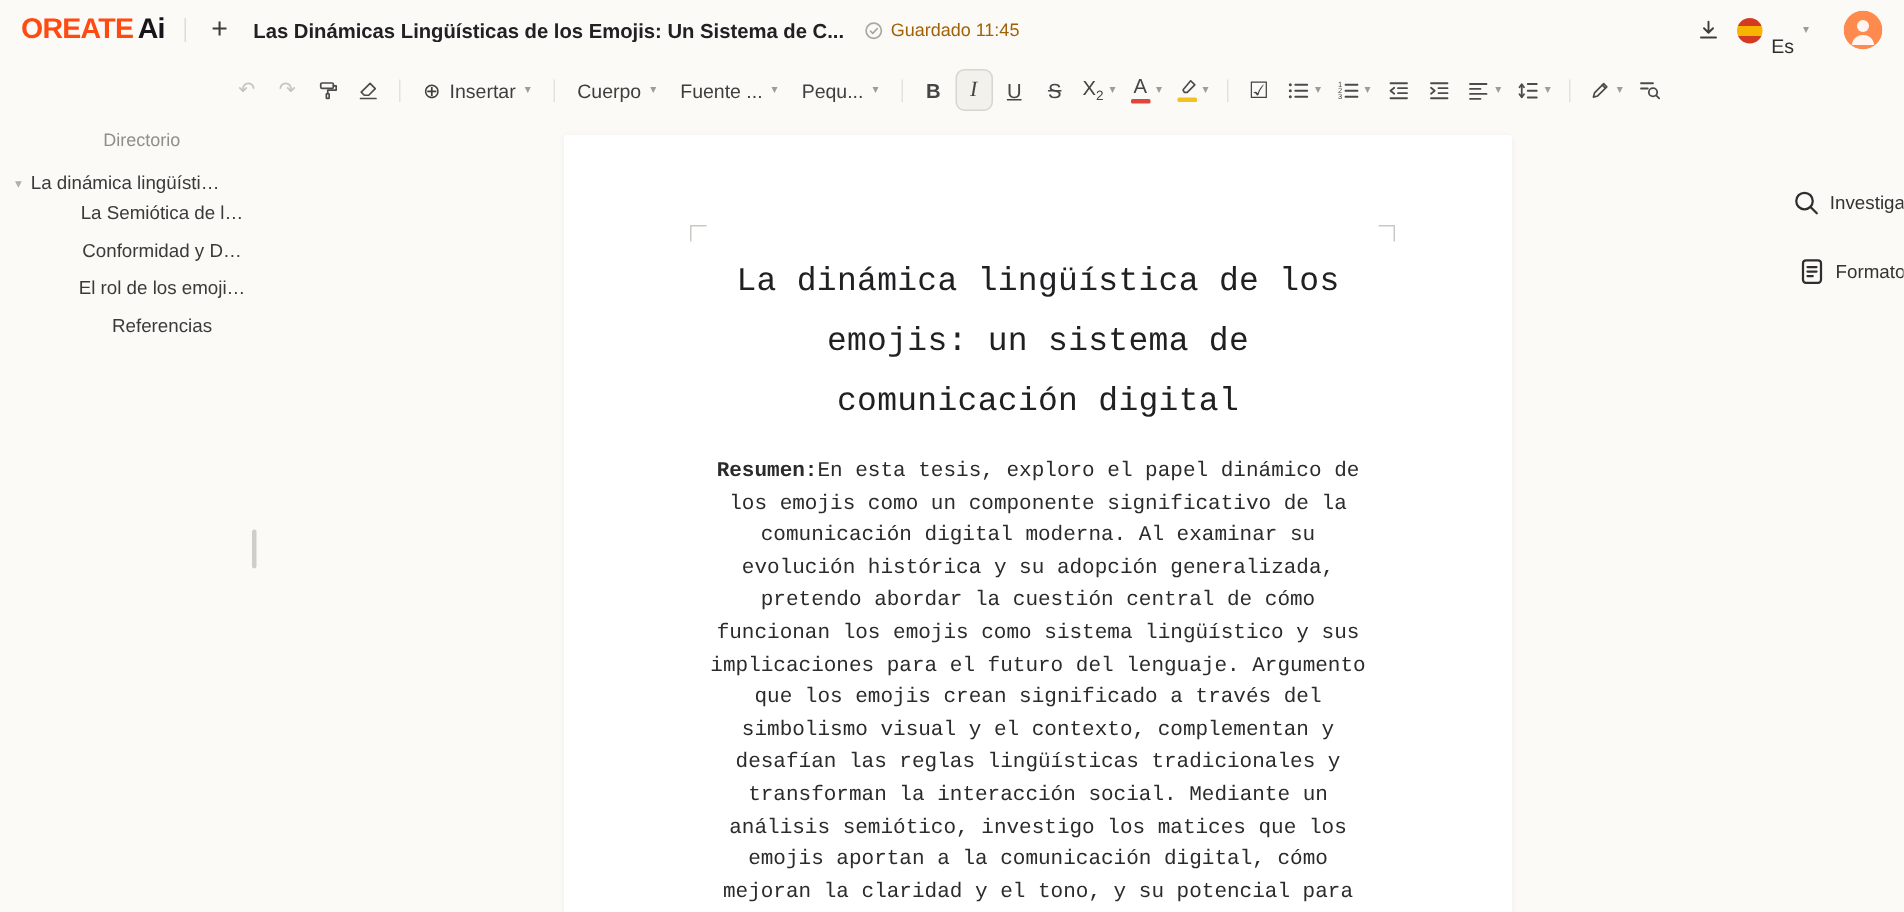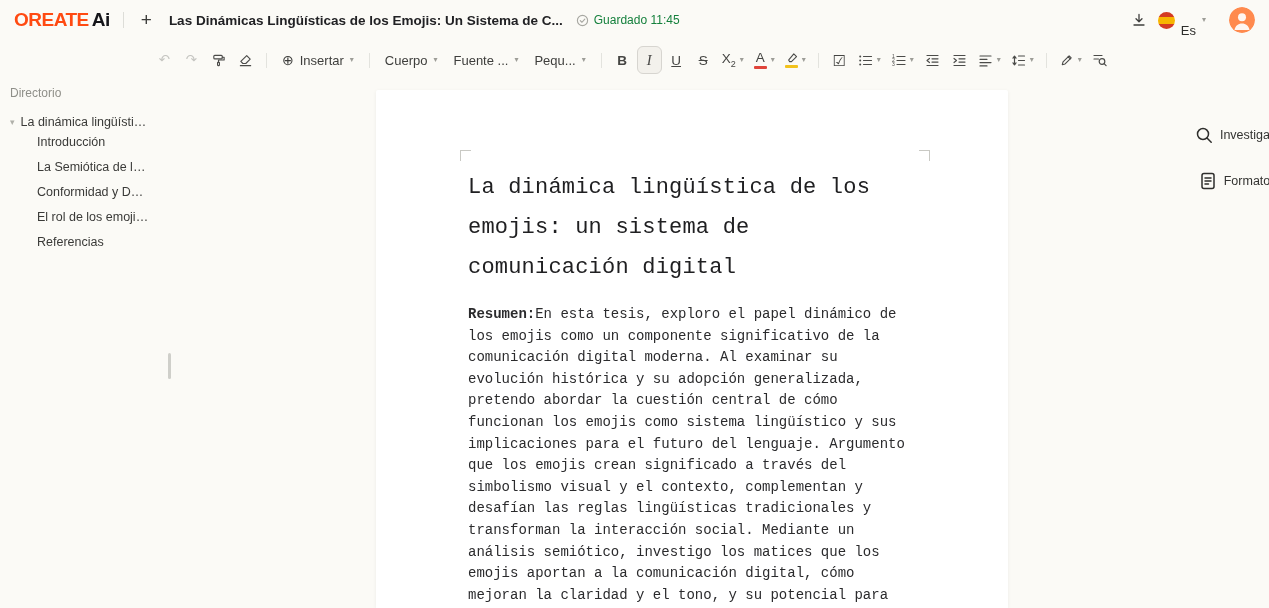--- a/index.html
+++ b/index.html
@@ -7,21 +7,21 @@
     font-family:"Liberation Sans", sans-serif; background:#fbfaf6; color:#1f1f1f; }
 
   
   .topbar { height:40px; display:flex; align-items:center; padding:0 14px; gap:13px; }
   .logo { font-size:19px; font-weight:bold; letter-spacing:-0.5px; color:#ff4a12; cursor:pointer; }
   .logo .ai { color:#15151a; margin-left:3px; }
   .vsep-top { width:1px; height:16px; background:#ddddd8; }
   .plus { font-size:19px; color:#3c3c3a; padding:0 4px; cursor:pointer; }
   .doc-tab-title { font-size:13.5px; font-weight:bold; color:#212124; max-width:400px;
     white-space:nowrap; overflow:hidden; }
-  .saved { display:flex; align-items:center; gap:5px; font-size:12px; color:#15803d; }
+  .saved { display:flex; align-items:center; gap:5px; font-size:12px; color:#a16207; }
   .top-right { margin-left:auto; display:flex; align-items:center; gap:11px; }
   .icon-btn { display:flex; align-items:center; justify-content:center; cursor:pointer; }
   .flag { width:17px; height:17px; border-radius:50%;
     background:linear-gradient(180deg,#d43a22 0 30%,#f7b500 30% 72%,#d43a22 72% 100%); }
   .lang-label { font-size:13px; color:#2e2e2c;margin-top:20px; }
   .caret { font-size:8px; color:#9d9d97; line-height:1; }
   .avatar { width:26px; height:26px; border-radius:50%; overflow:hidden; margin-left:12px; cursor:pointer; }
 
   
   .toolbar { height:40px; display:flex; align-items:center; padding-left:152px; gap:2px; }
@@ -39,21 +39,21 @@
   .b-strike { text-decoration:line-through; }
   .subnum { font-size:9px; }
   .colstack { display:flex; flex-direction:column; align-items:center; gap:2px; line-height:1; }
   .cbar { width:13px; height:3px; border-radius:1px; }
   .cbar.red { background:#e0443a; }
   .cbar.yellow { background:#f2c21d; }
   svg.ic { display:block; stroke:#4b4b49; stroke-width:1.2; fill:none;
     stroke-linecap:round; stroke-linejoin:round; }
 
   
-  .content { position:relative; display:flex; height:528px; }
+  .content { position:relative; display:flex; height:528px;text-align:center; }
   .sidebar { width:185px; padding:6px 6px 0 10px; flex:none; }
   .sidebar-title { font-size:12px; color:#8f8f89; }
   .tree-root { display:flex; align-items:center; gap:6px; font-size:12.5px; color:#3a3a38;
     margin-top:15px; cursor:pointer; white-space:nowrap; }
   .tree-caret { font-size:9px; color:#b0b0aa; }
   .tree-item { font-size:12.5px; color:#3a3a38; padding:5.5px 0 5.5px 27px; cursor:pointer;
     white-space:nowrap; }
   .sidebar-scroll { position:absolute; left:168px; top:273px; width:3px; height:26px;
     background:#cfcfca; border-radius:3px; cursor:pointer; }
 
@@ -256,21 +256,20 @@
 </nav>
 
 <div class="content">
 
   <aside class="sidebar">
     <div class="sidebar-title">Directorio</div>
     <div class="tree-root">
       <span class="tree-caret">▾</span>
       <span>La dinámica lingüísti…</span>
     </div>
-    <div class="tree-item">Introducción</div>
     <div class="tree-item">La Semiótica de l…</div>
     <div class="tree-item">Conformidad y D…</div>
     <div class="tree-item">El rol de los emoji…</div>
     <div class="tree-item">Referencias</div>
   </aside>
 
   <div class="sidebar-scroll"></div>
 
   <main class="page-wrap">
     <div class="page">

